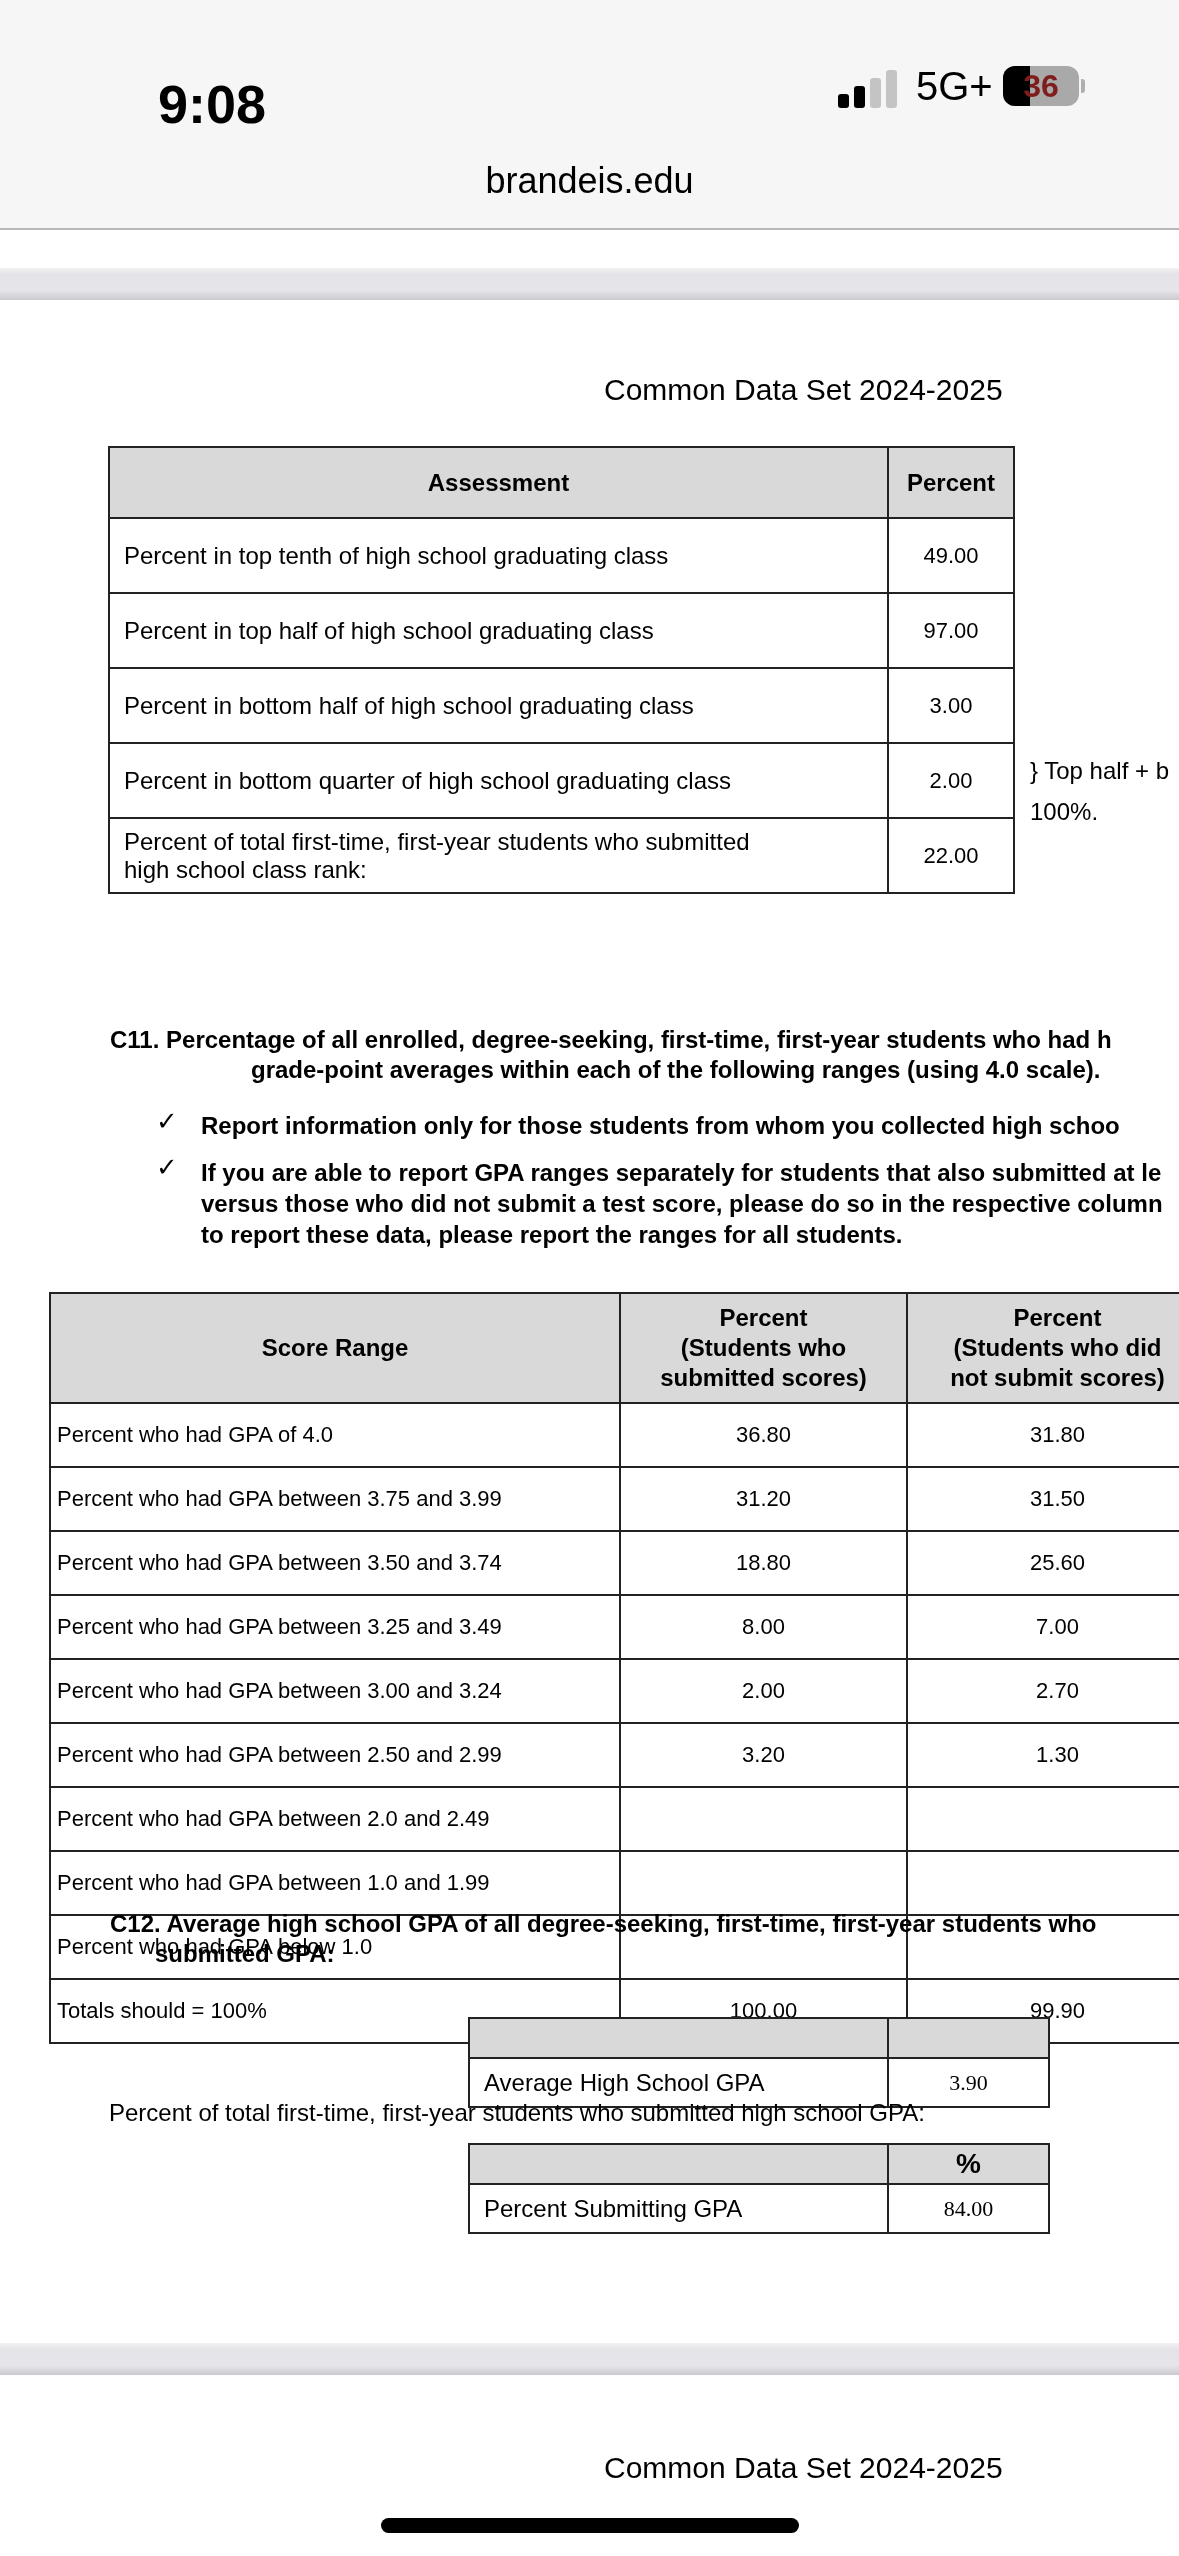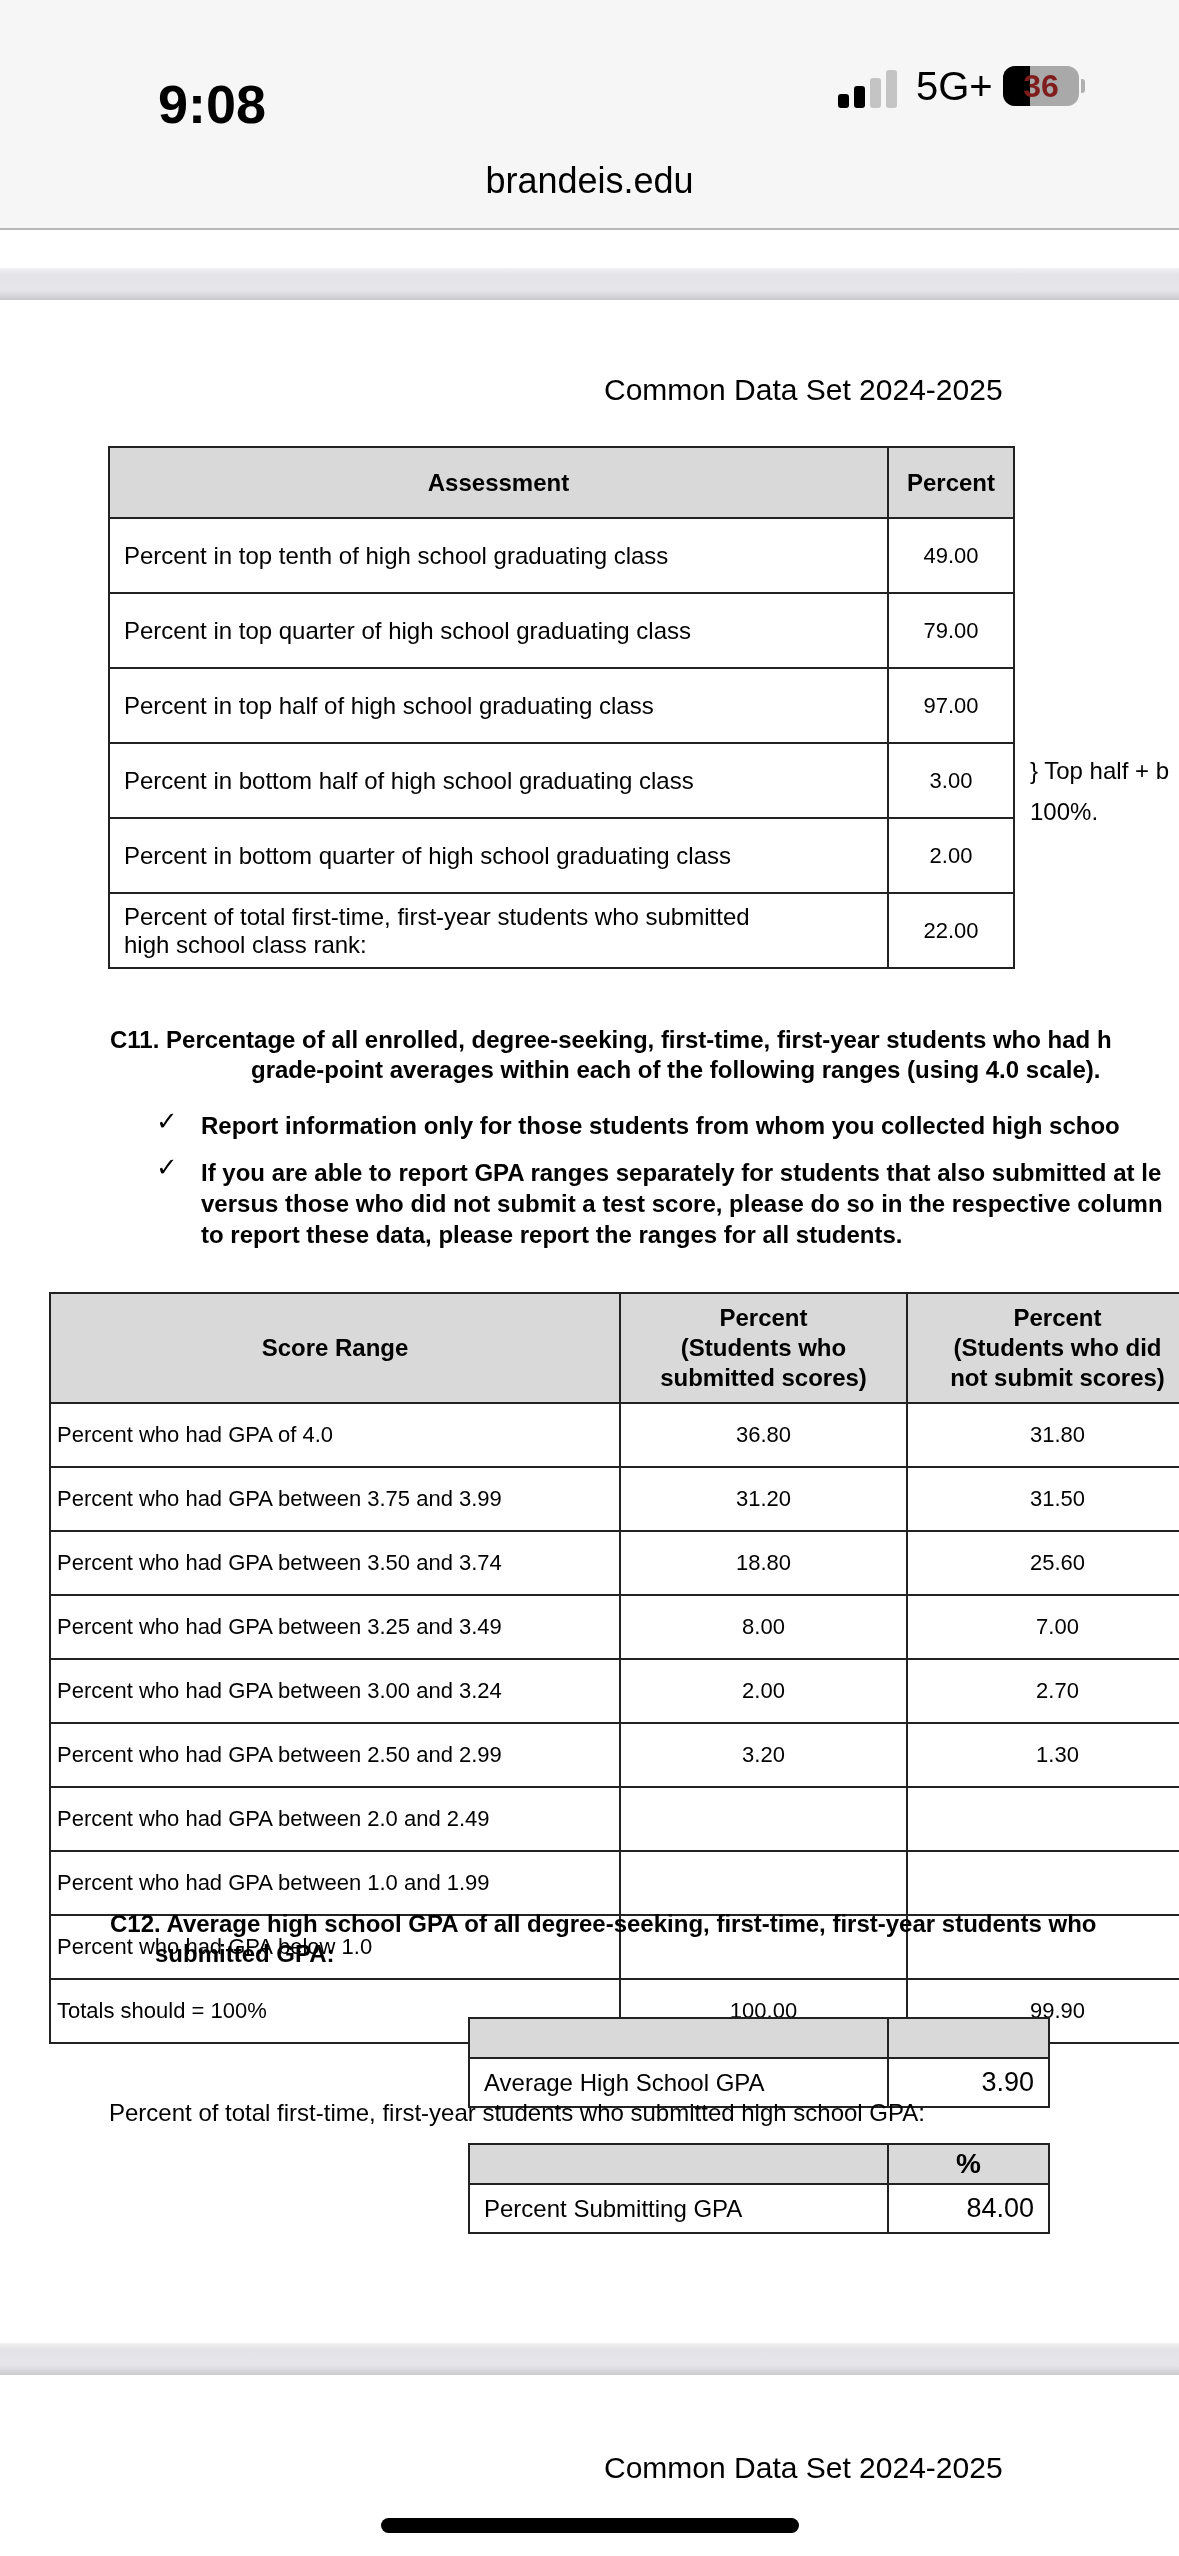--- a/index.html
+++ b/index.html
@@ -24,21 +24,21 @@
   td, th { border:2px solid #222; font-size:24px; font-weight:normal; }
   th { background:#d9d9d9; font-weight:bold; }
   #t1 td { height:73px; padding:0 14px; }
   #t1 th { height:67px; }
   #t1 td.val { text-align:center; font-size:22px; }
   #t2 td { height:36px; padding:13px 6px; font-size:22px; }
   #t2 td.val { text-align:center; }
   #t2 th { height:106px; line-height:30px; font-size:24px; }
   .sm td { height:47px; font-size:24px; padding:0 14px; }
   .sm th { height:36px; font-size:28px; }
-  .sm td.val { text-align:right; font-size:27px; }
+  .sm td.val { text-align:center; font-size:22px;font-family:Liberation Serif, serif; }
   .heading { font-weight:bold; font-size:24px; line-height:31px; white-space:nowrap; }
   .check { font-size:26px; }
   #home-indicator { left:381px; top:2518px; width:418px; height:15px; border-radius:8px; background:#000; }
 </style>
 </head>
 <body>
 
 <div id="topbar" class="abs"></div>
 <div id="time" class="abs">9:08</div>
 <div id="signal" class="abs">
@@ -63,24 +63,20 @@
   <tbody>
       <tr>
     <th style="width:775px;">Assessment</th>
     <th>Percent</th>
   </tr>
   <tr>
         <td>Percent in top tenth of high school graduating class</td>
         <td class="val">49.00</td>
       </tr>
   <tr>
-        <td>Percent in top quarter of high school graduating class</td>
-        <td class="val">79.00</td>
-      </tr>
-  <tr>
         <td>Percent in top half of high school graduating class</td>
         <td class="val">97.00</td>
       </tr>
   <tr>
         <td>Percent in bottom half of high school graduating class</td>
         <td class="val">3.00</td>
       </tr>
   <tr>
         <td>Percent in bottom quarter of high school graduating class</td>
         <td class="val">2.00</td>

